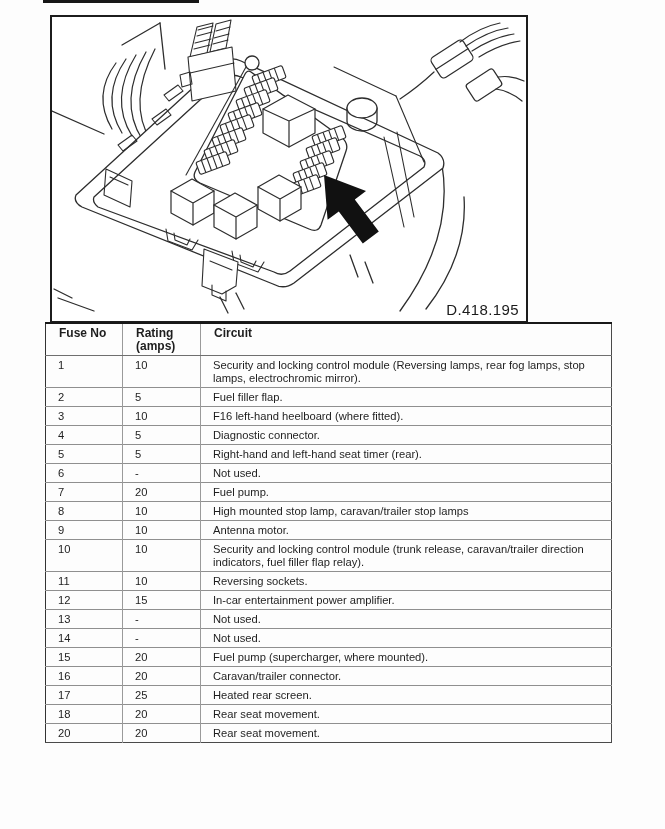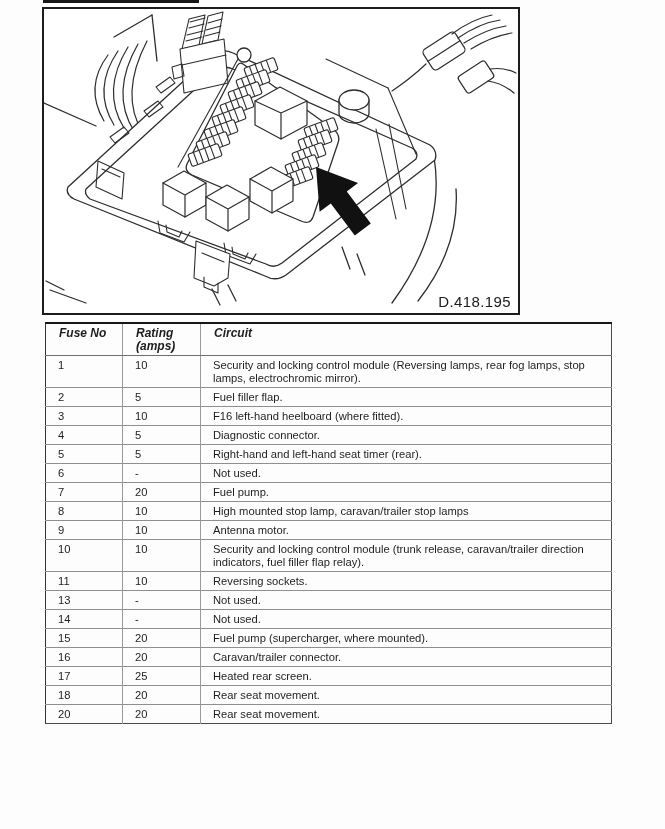--- a/index.html
+++ b/index.html
@@ -18,35 +18,35 @@
     position:absolute;right:7px;bottom:3px;
     font-size:15px;letter-spacing:.4px;color:#1b1b1b;
   }
   table.fuse-table{
     position:absolute;left:45px;top:322px;width:566px;
     border-collapse:collapse;table-layout:fixed;
     border:1px solid #4a4a4a;border-top:2.5px solid #181818;border-left:1.5px solid #333;
   }
   .fuse-table th{
     font-size:12px;line-height:13px;font-weight:bold;text-align:left;vertical-align:top;
-    padding:3px 4px 2px 13px;border-bottom:1px solid #6f6f6f;font-style:italic;
+    padding:3px 4px 2px 13px;border-bottom:1px solid #6f6f6f;
   }
   .fuse-table td{
     font-size:11.2px;line-height:13px;text-align:left;vertical-align:top;
     padding:3px 4px 2px 12px;border-top:1px solid #8f8f8f;
   }
   .fuse-table th:nth-child(-n+2),.fuse-table td:nth-child(-n+2){border-right:1px solid #9a9a9a}
   .hdr-line{display:block}
 </style>
 </head>
 <body>
 
 <div class="scan-mark"></div>
 
-<figure class="figure" style="margin:0">
+<figure class="figure" style="margin:8px">
   <svg width="474" height="302" viewBox="0 0 474 302">
     <defs>
       <g id="fuse" stroke="#2d2d2d" stroke-width="1.1" fill="none" stroke-linejoin="round">
         <rect x="-16" y="-6.5" width="32" height="13" rx="2" fill="#fff"></rect>
         <line x1="-10" y1="-6" x2="-10" y2="6"></line>
         <line x1="-4" y1="-6" x2="-4" y2="6"></line>
         <line x1="2" y1="-6" x2="2" y2="6"></line>
         <line x1="8" y1="-6" x2="8" y2="6"></line>
       </g>
     </defs>
@@ -244,20 +244,25 @@
         <td>10</td>
         <td>10</td>
         <td>Security and locking control module (trunk release, caravan/trailer direction indicators, fuel filler flap relay).</td>
       </tr>
       <tr>
         <td>11</td>
         <td>10</td>
         <td>Reversing sockets.</td>
       </tr>
       <tr>
+        <td>12</td>
+        <td>15</td>
+        <td>In-car entertainment power amplifier.</td>
+      </tr>
+      <tr>
         <td>13</td>
         <td>-</td>
         <td>Not used.</td>
       </tr>
       <tr>
         <td>14</td>
         <td>-</td>
         <td>Not used.</td>
       </tr>
       <tr>

